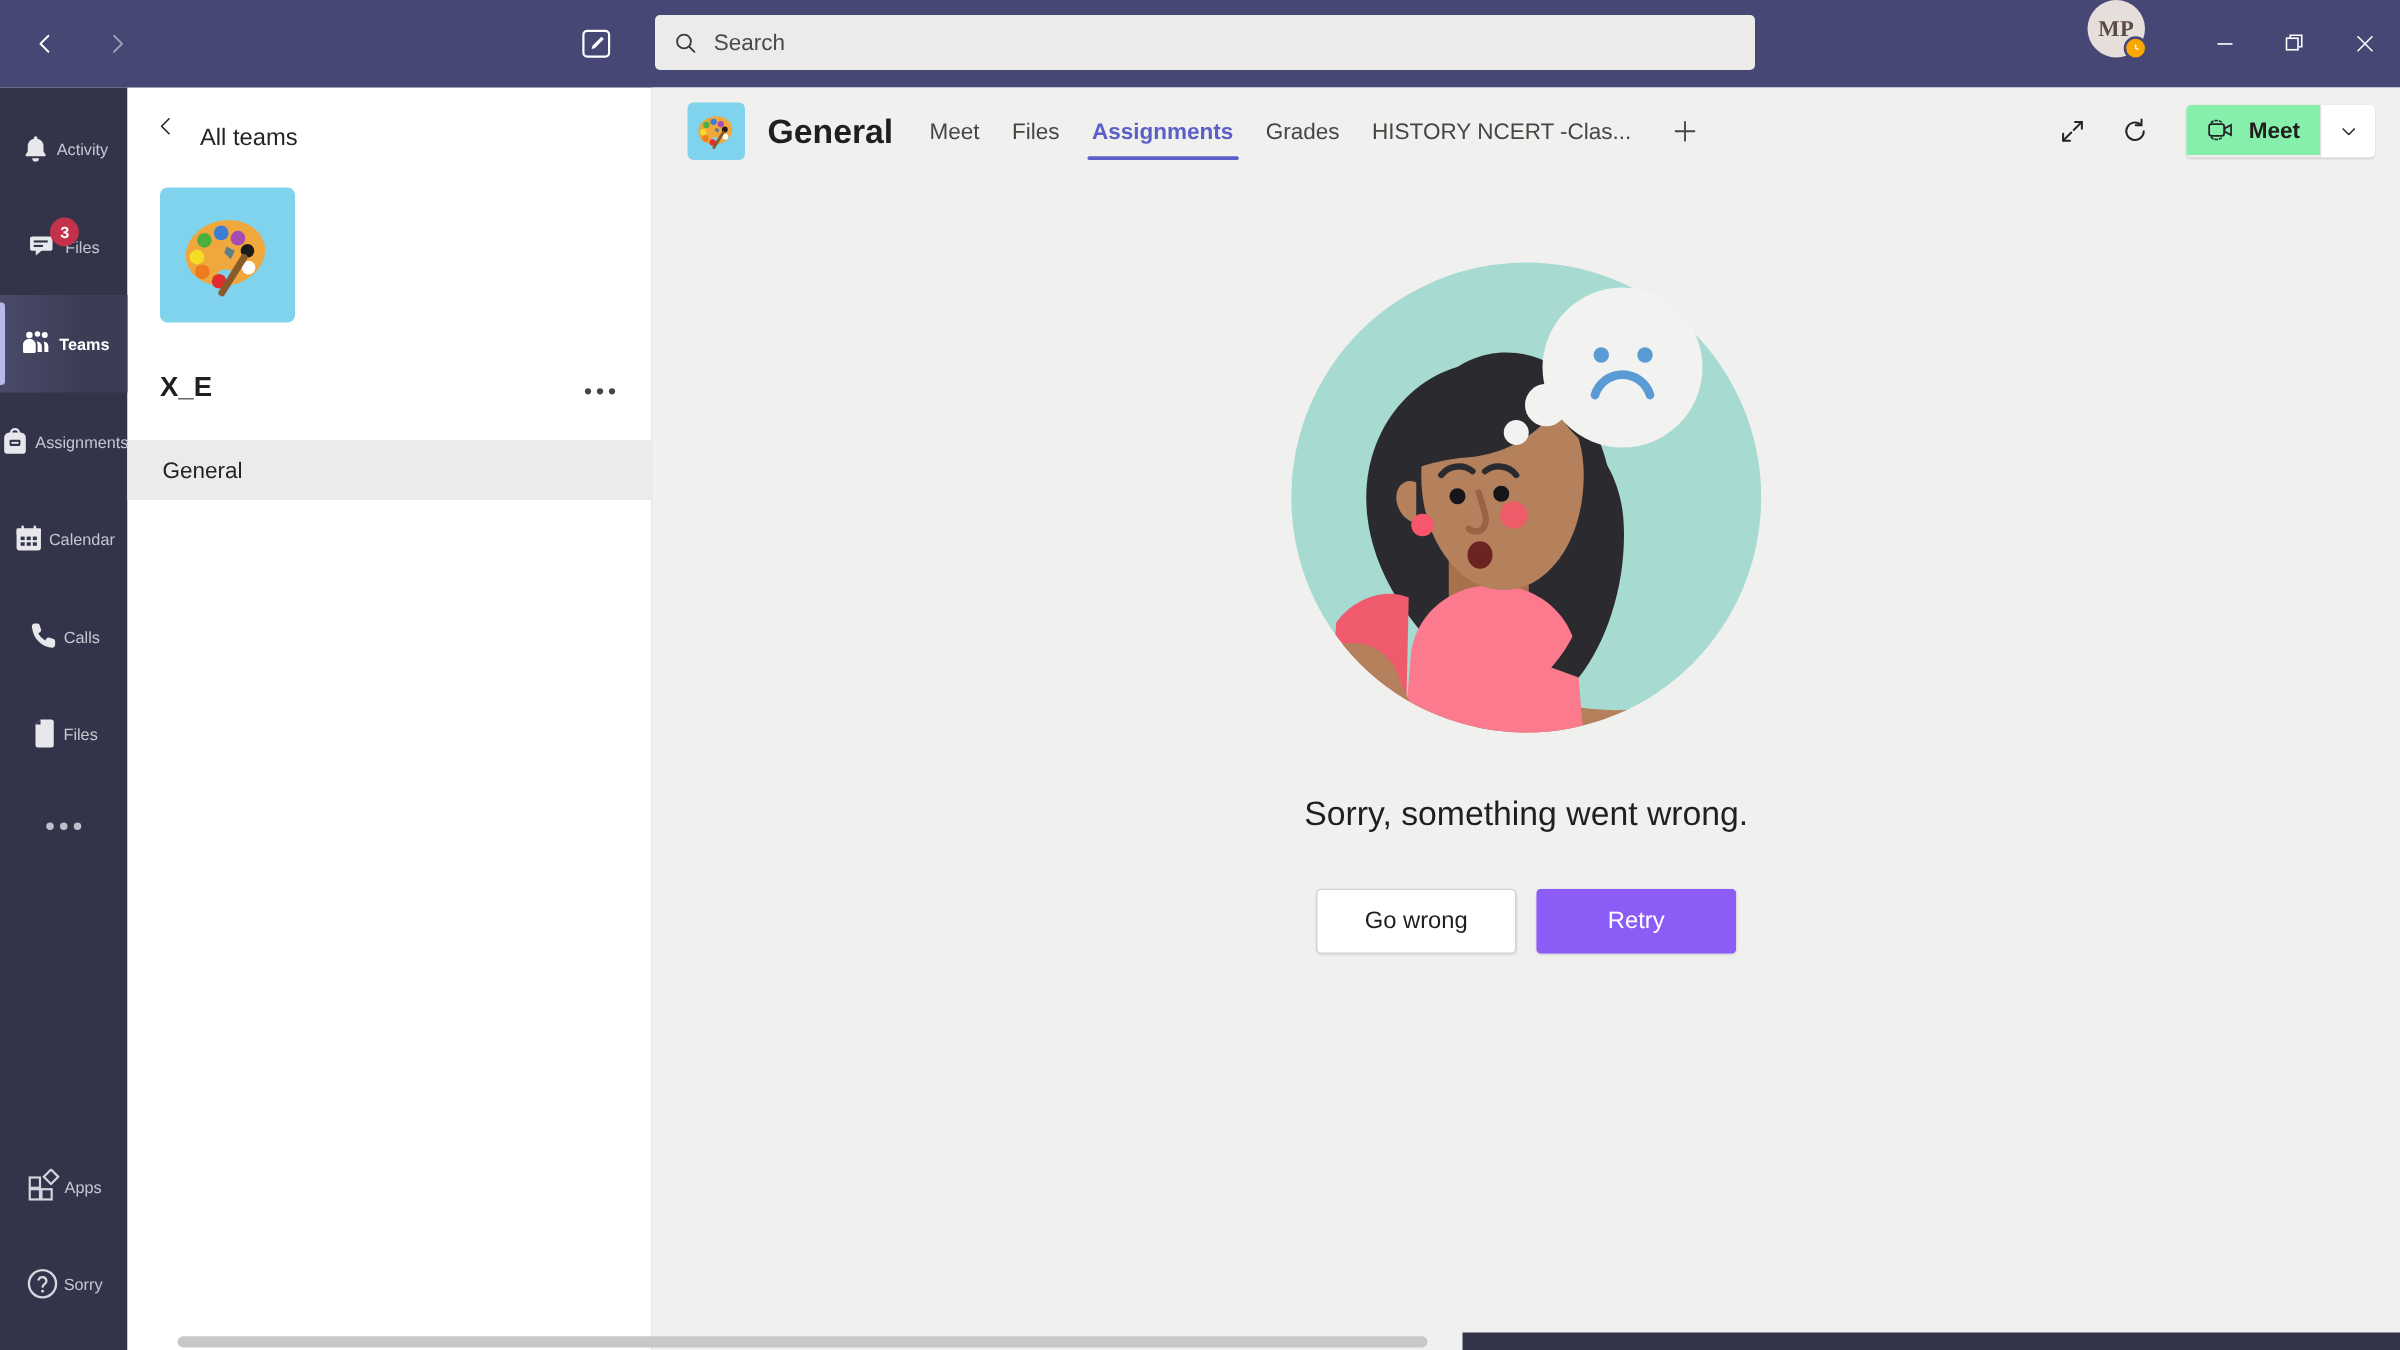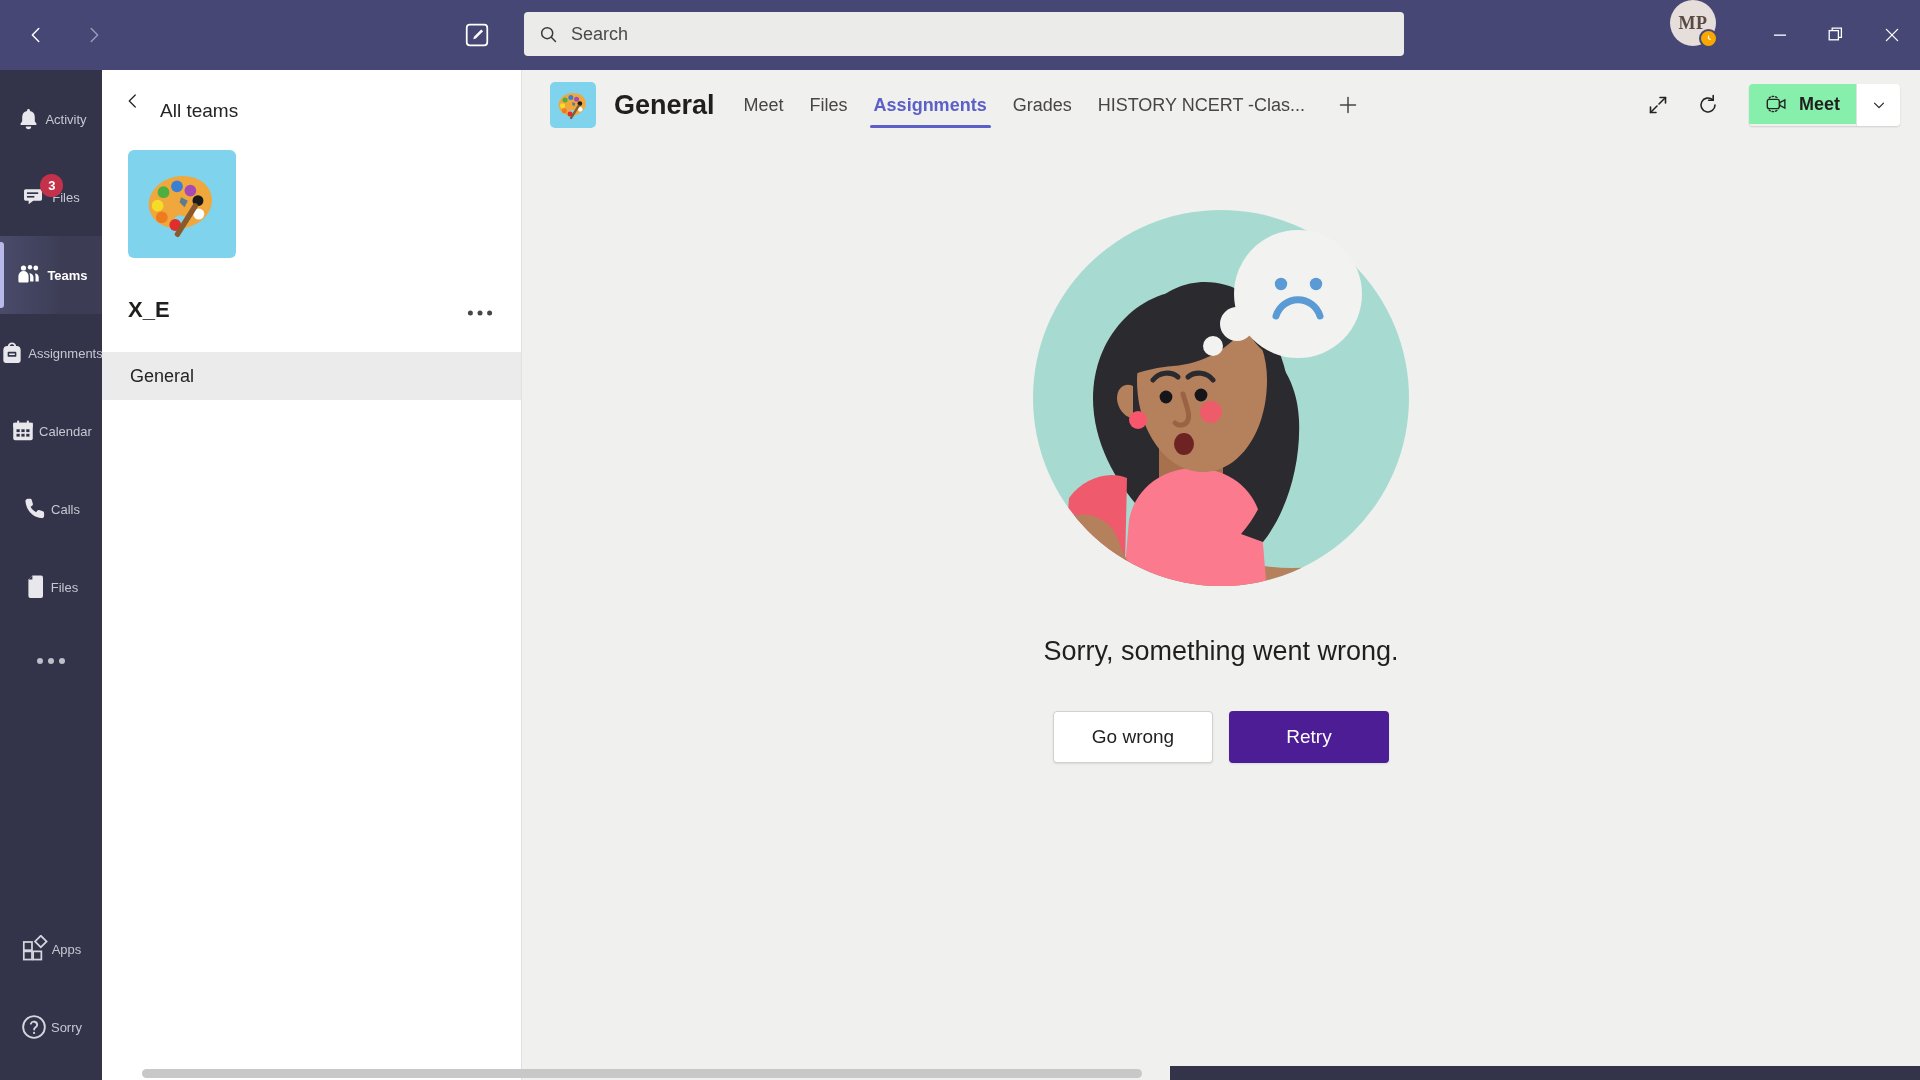--- a/index.html
+++ b/index.html
@@ -142,21 +142,21 @@
   .error-panel { flex: 1; display: flex; flex-direction: column; align-items: center; justify-content: flex-start; padding-top: 58px; min-height: 0; }
   .illus { width: 376px; height: 412px; position: relative; }
   .err-msg { font-size: 27px; color: #201f1e; margin-top: 26px; }
   .err-buttons { display: flex; gap: 16px; margin-top: 44px; }
   .btn {
     min-width: 160px; height: 52px; border-radius: 4px; font-size: 19px;
     display: flex; align-items: center; justify-content: center; cursor: pointer;
     border: 1px solid transparent;
   }
   .btn-secondary { background: #fff; color: #201f1e; border-color: #d1d1d1; box-shadow: 0 1px 2px rgba(0,0,0,.10); }
-  .btn-primary { background: #4c1d95; color: #fff; box-shadow: 0 1px 2px rgba(0,0,0,.10); }
+  .btn-primary { background: #8b5cf6; color: #fff; box-shadow: 0 1px 2px rgba(0,0,0,.10); }
 
   
   .hscroll { position: absolute; left: 102px; right: 0; bottom: 0; height: 14px; background: transparent; }
   .hscroll-track { position: absolute; left: 40px; width: 1000px; top: 3px; height: 9px; background: #c8c8c8; border-radius: 5px; cursor: pointer; }
   .dark-strip { position: absolute; right: 0; bottom: 0; width: 750px; height: 14px; background: #33344a; }
 </style>
 </head>
 <body>
 
 <div id="app">

